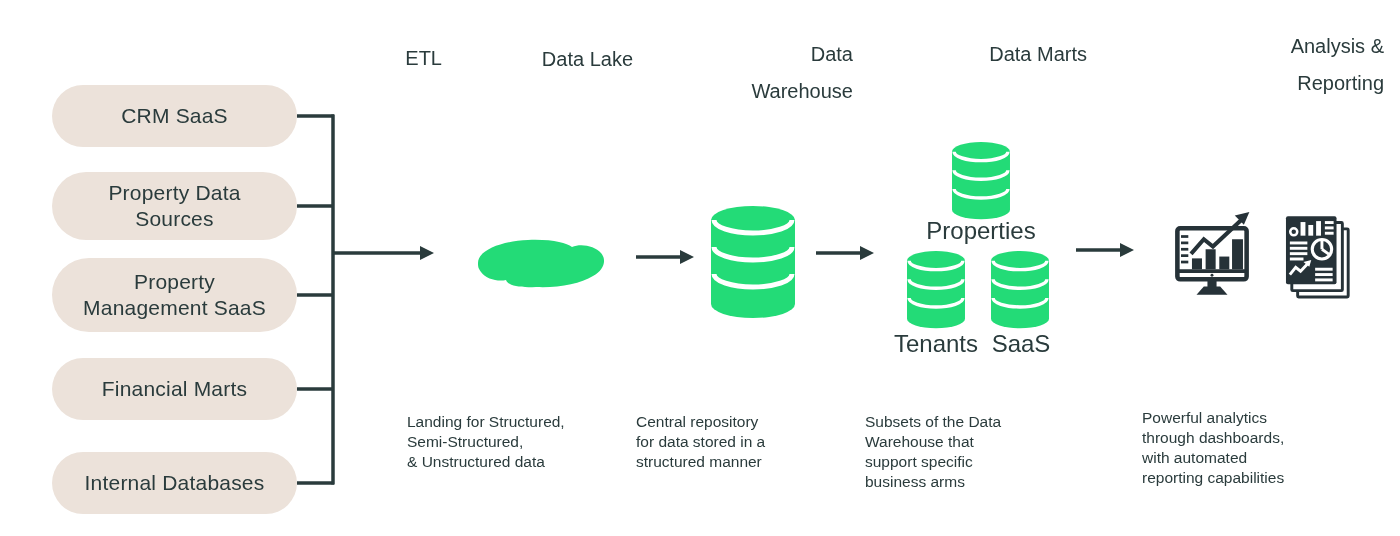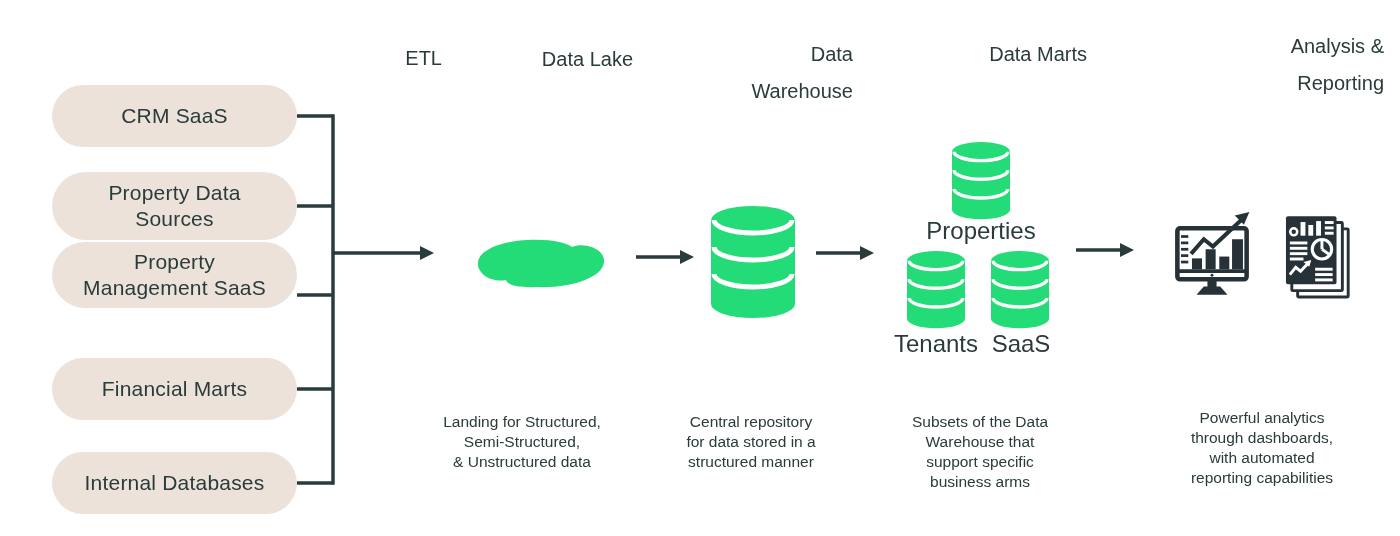--- a/index.html
+++ b/index.html
@@ -18,21 +18,21 @@
     border-radius:40px;display:flex;align-items:center;justify-content:center;
     text-align:center;font-size:21px;font-weight:500;line-height:26px;
     white-space:pre-line;letter-spacing:.2px;
   }
   .stage-title{
     position:absolute;font-size:20px;font-weight:400;text-align:right;
     line-height:37px;white-space:pre-line;
   }
   .mart-label{position:absolute;font-size:24px;text-align:center;}
   .desc{
-    position:absolute;font-size:15.5px;line-height:20px;text-align:center;
+    position:absolute;font-size:15.5px;line-height:20px;
     white-space:pre-line;
   }
   svg{position:absolute;display:block;}
   .ink-line{stroke:var(--ink);stroke-width:3.5;fill:none;}
   .ink-head{fill:var(--ink);}
   .green-fill{fill:var(--green);}
   .sep{stroke:var(--background);stroke-width:5;fill:none;stroke-linecap:butt;}
   .mono-fill{fill:#263238;}
   .mono-stroke{stroke:#263238;fill:none;}
   .page-outline{fill:#fff;stroke:#263238;stroke-width:3;}
@@ -65,21 +65,21 @@
     </g>
     <g>
       <line class="ink-line" x1="1076" y1="250" x2="1121" y2="250"></line>
       <polygon class="ink-head" points="1134,250 1120,243 1120,257"></polygon>
     </g>
   </svg>
 
   <div class="pill" style="top:172px;height:68px">Property Data
 Sources</div>
   <div class="pill" style="top:85px;height:62px">CRM SaaS</div>
-  <div class="pill" style="top:242px;height:66px">Property
+  <div class="pill" style="top:258px;height:74px">Property
 Management SaaS</div>
   <div class="pill" style="top:358px;height:62px">Financial Marts</div>
   <div class="pill" style="top:452px;height:62px">Internal Databases</div>
 
   <div class="stage-title" style="left:322px;top:40px;width:120px">ETL</div>
   <div class="stage-title" style="left:433px;top:41px;width:200px">Data Lake</div>
   <div class="stage-title" style="left:887px;top:36px;width:200px">Data Marts</div>
   <div class="stage-title" style="left:653px;top:36px;width:200px">Data
 Warehouse</div>
   <div class="stage-title" style="left:1134px;top:28px;width:250px">Analysis &amp;

